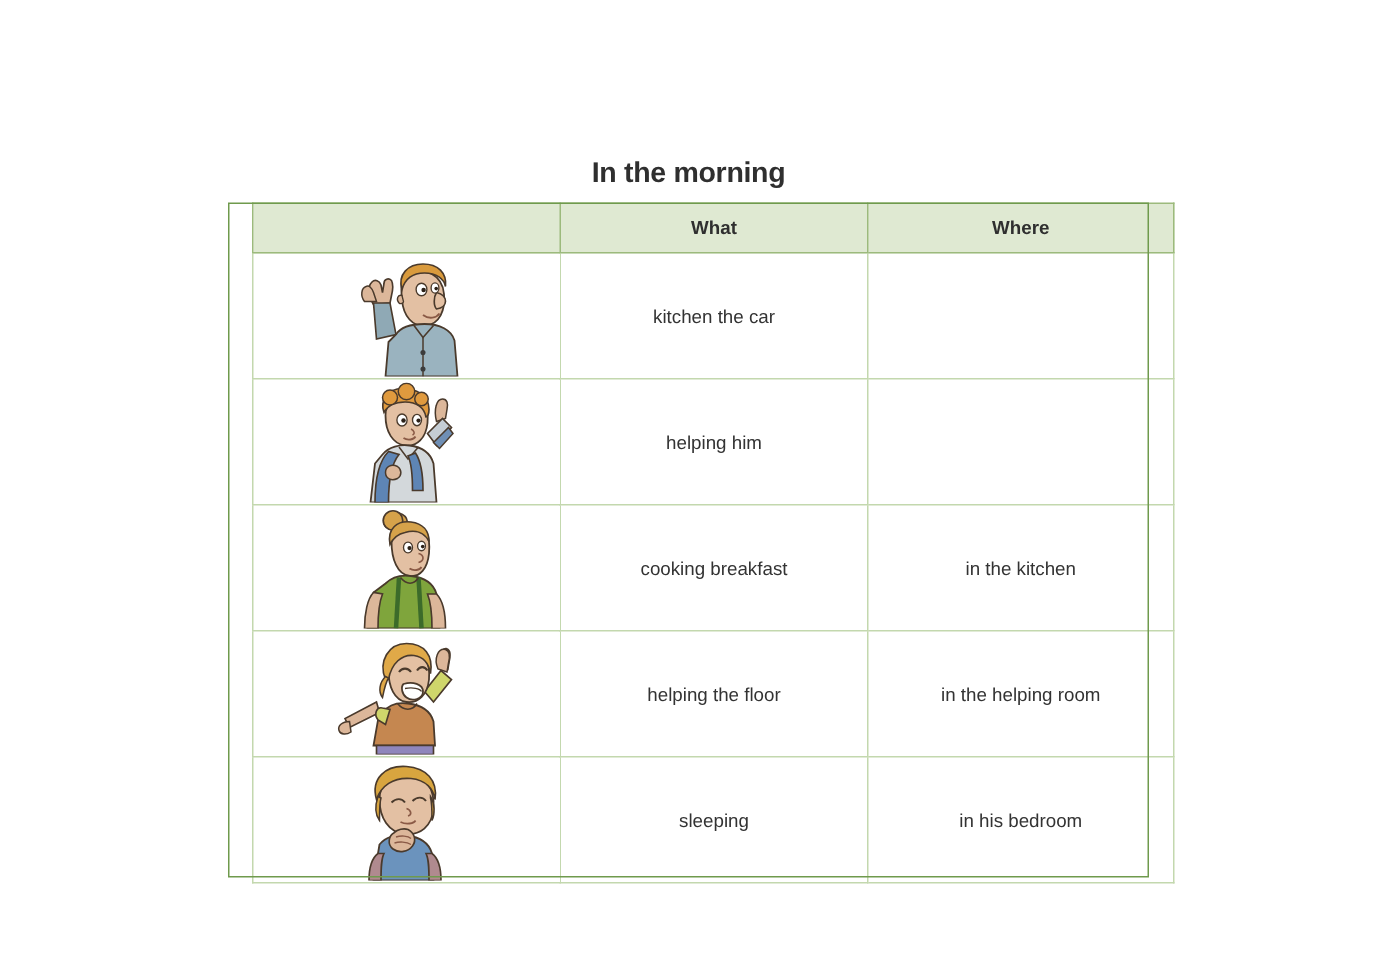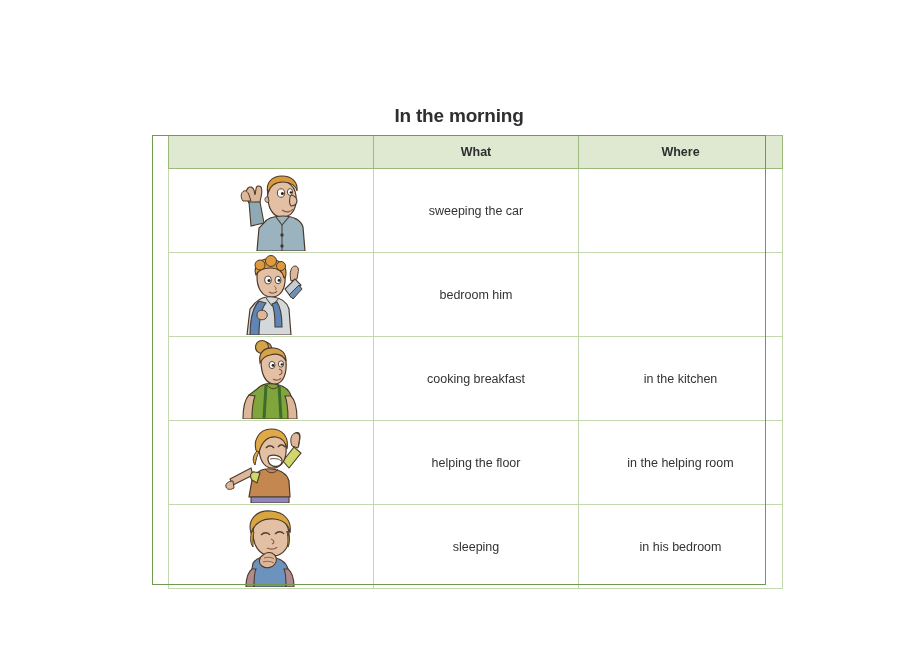--- a/index.html
+++ b/index.html
@@ -171,21 +171,21 @@
 
             <path d="M45 52 C48 47 56 45 64 45 C74 45 82 49 84 56 L86 80 L38 80 L40 57 Z" fill="#9ab3bf" stroke="#4a3a2c" stroke-width="1.2"></path>
 
             <path d="M57 46 L63 54 L70 46" fill="none" stroke="#4a3a2c" stroke-width="1.1"></path>
             <path d="M63 54 L63 80" fill="none" stroke="#4a3a2c" stroke-width="1"></path>
             <circle cx="63" cy="64" r="1.7" fill="#3c3c3c"></circle>
             <circle cx="63" cy="75" r="1.7" fill="#3c3c3c"></circle>
           </svg>
         </td>
         <td>
-          <span class="cell-text">sweeping the car</span>
+          <span class="cell-text">kitchen the car</span>
         </td>
         <td class="empty-cell">
           <span class="cell-text"></span>
         </td>
       </tr>
 
       <tr>
         <td class="img-cell">
           <svg class="figure" viewBox="0 0 104 80">
 
@@ -212,21 +212,21 @@
 
             <path d="M47 43 L53 51 L60 43" fill="none" stroke="#4a3a2c" stroke-width="1"></path>
 
             <path d="M40 46 C34 52 31 62 31 80 L40 80 C40 64 42 54 47 48 Z" fill="#5e85b5" stroke="#4a3a2c" stroke-width="1.1"></path>
             <path d="M58 47 C62 53 63 62 63 72 L56 72 C56 62 55 53 53 49 Z" fill="#5e85b5" stroke="#4a3a2c" stroke-width="1.1"></path>
 
             <path d="M46 56 C42 54 38 56 38 60 C38 64 42 66 46 64 C49 62 49 58 46 56 Z" fill="#dcb79a" stroke="#4a3a2c" stroke-width="1"></path>
           </svg>
         </td>
         <td>
-          <span class="cell-text">bedroom him</span>
+          <span class="cell-text">helping him</span>
         </td>
         <td class="empty-cell">
           <span class="cell-text"></span>
         </td>
       </tr>
 
       <tr>
         <td class="img-cell">
           <svg class="figure" viewBox="0 0 104 80">
 

